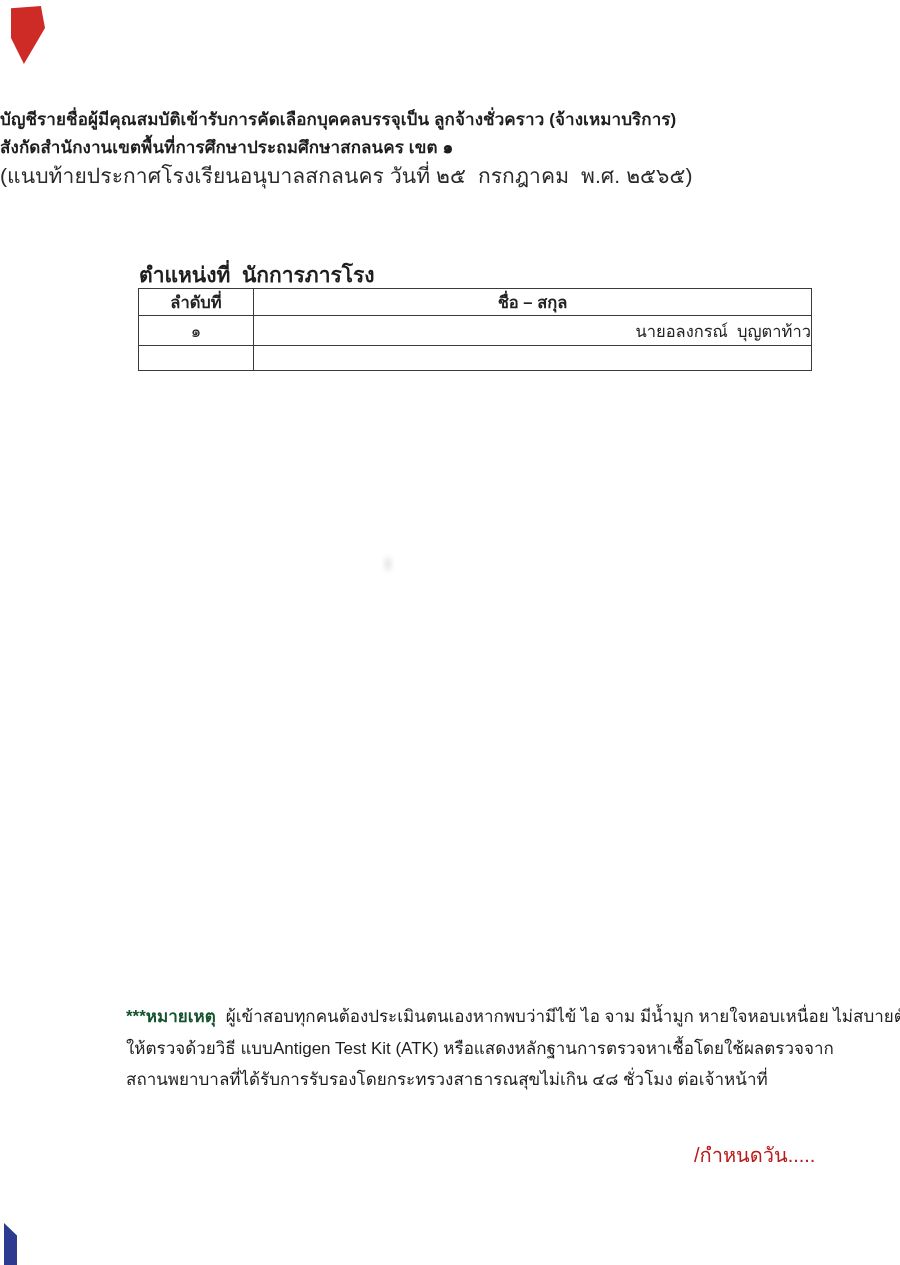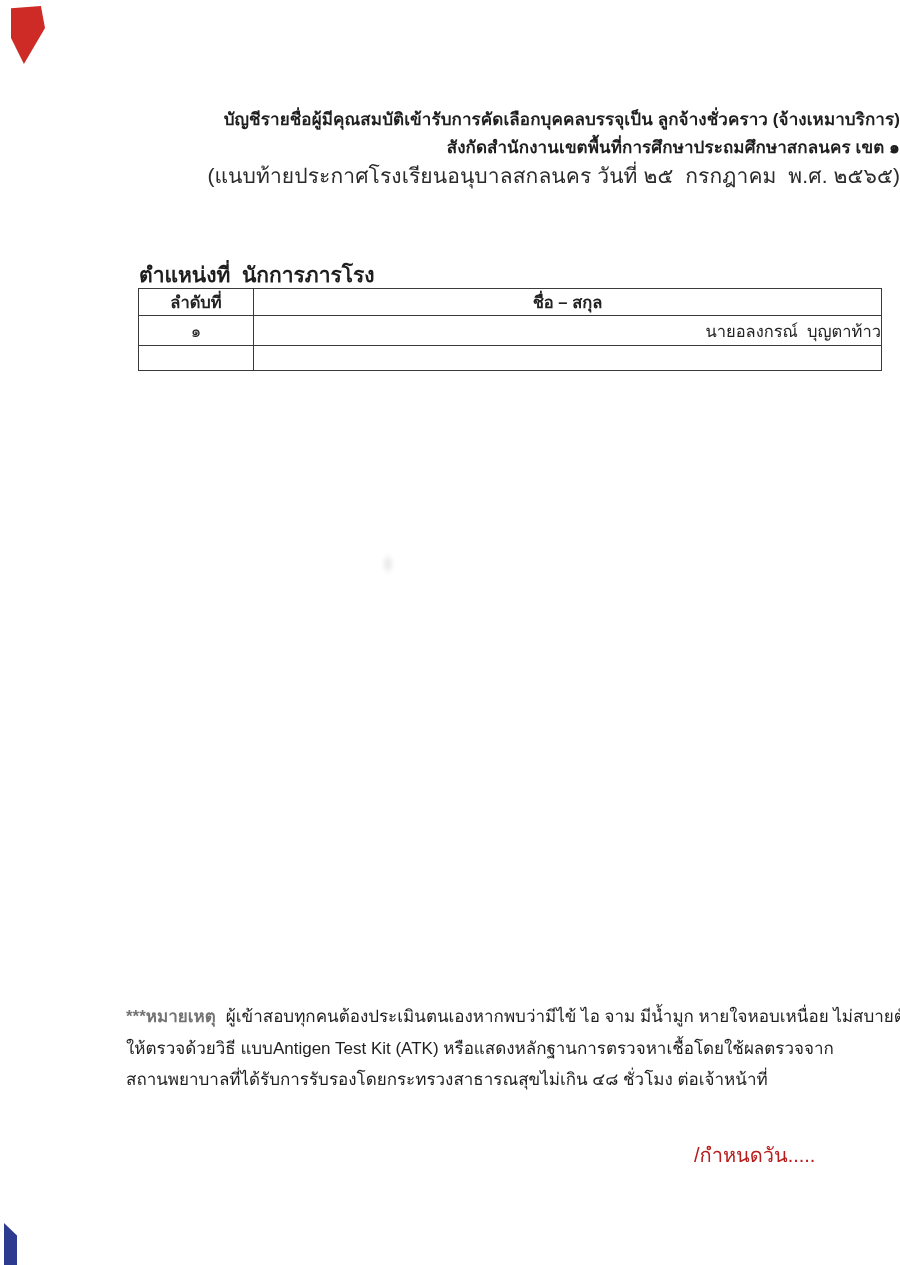--- a/index.html
+++ b/index.html
@@ -5,53 +5,53 @@
   html,body{margin:0;padding:0;}
   body{
     width:900px;height:1265px;position:relative;background:#ffffff;
     font-family:"Liberation Sans","DejaVu Sans",sans-serif;
     color:#1e1e1e;overflow:hidden;
   }
   .pre{white-space:pre-wrap;}
 
   
   .doc-header{
-    position:absolute;left:0;top:106px;width:900px;text-align:right;
+    position:absolute;left:0;top:106px;width:900px;text-align:left;
   }
   .doc-header .h-line{line-height:28px;font-size:17px;font-weight:bold;letter-spacing:.1px;}
   .doc-header .h-line.sub{font-weight:normal;font-size:21px;color:#2a2a2a;}
 
   
   .section-title{
     position:absolute;left:139px;top:263px;font-size:21px;font-weight:bold;line-height:24px;
   }
 
   
   table.roster{
-    position:absolute;left:138px;top:288px;width:744px;
+    position:absolute;left:138px;top:288px;width:674px;
     border-collapse:collapse;table-layout:fixed;
   }
   table.roster col.c-no{width:115px;}
   table.roster th,table.roster td{
     border:1.5px solid #3a3a3a;padding:0;font-weight:normal;
     vertical-align:middle;font-size:16.5px;color:#222;
   }
   table.roster{border:1.8px solid #333;}
   table.roster th{font-weight:bold;text-align:center;height:25px;}
   table.roster tr.r1 td{height:29px;}
   table.roster tr.r2 td{height:24px;}
   td.no-cell{text-align:center;}
   td.name-cell{text-align:right;padding-left:13px;}
 
   
   .note{
     position:absolute;left:126px;top:1001px;width:740px;font-size:17px;
   }
   .note .n-line{line-height:31.5px;white-space:nowrap;}
-  .note .red-label{color:#737373;font-weight:bold;}
+  .note .red-label{color:#14532d;font-weight:bold;}
   .note .rest{margin-left:10px;}
 
   
   .footer-note{
     position:absolute;left:694px;top:1139px;font-size:20px;color:#b91c1c;
   }
 
   
   .corner-red{
     position:absolute;left:11px;top:6px;width:34px;height:58px;background:#ce2b27;

